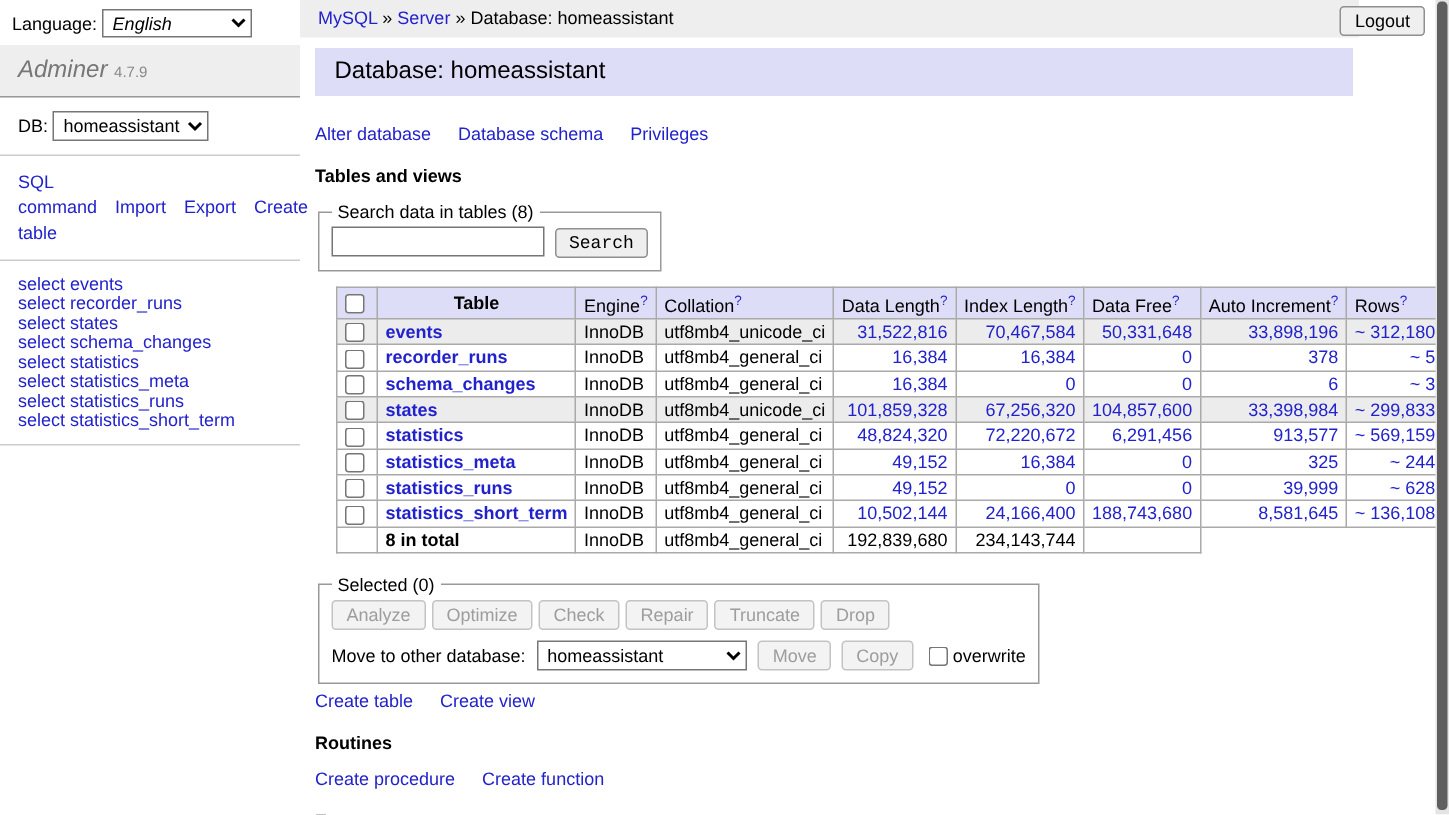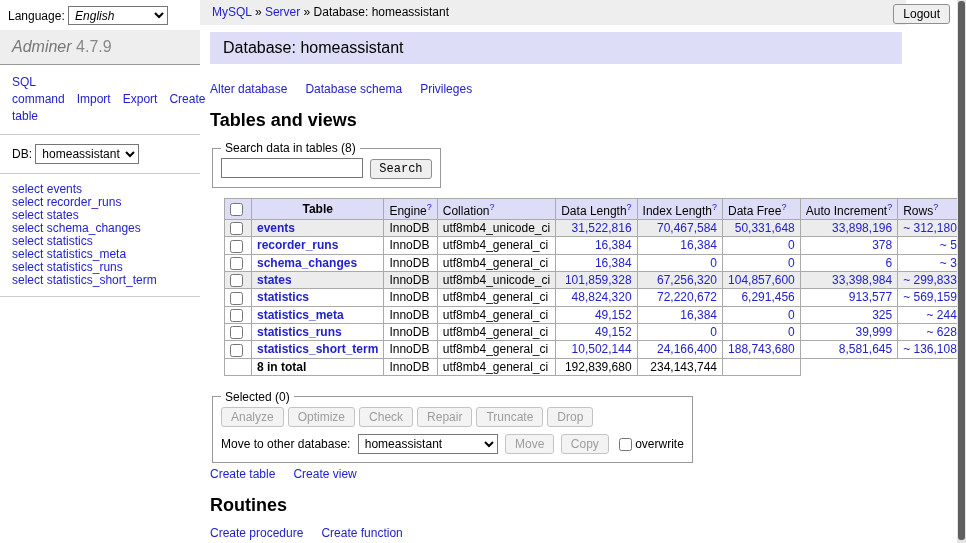--- a/index.html
+++ b/index.html
@@ -19,28 +19,28 @@
   #lang select { width:100px; height:19px;font-style:italic; }
 
   #logout-button { position:absolute; top:4px; right:16px;text-align:center; }
 
   #breadcrumb { position:absolute; top:0; left:200px; width:706px; height:25px; background:var(--bar-bg);
                 line-height:25px; padding:0 12px; white-space:nowrap; }
 
   #menu { position:absolute; top:30px; left:0; width:200px; }
   #menu h1 { margin:0; padding:8px 12px; background:#eeeeee; border-bottom:1px solid #999; font-size:16px; font-weight:normal; }
   #menu h1 .name { font-style:italic; color:#777; }
-  #menu h1 .ver { font-size:16px; color:#888;text-align:center; }
+  #menu h1 .ver { font-size:10px; color:#888;text-align:center; }
   .menu-block { padding:9px 12px; border-bottom:1px solid #ccc; }
   #sidebar-actions a { margin-right:12px; line-height:17px; }
   #sidebar-tables .tbl { display:block; line-height:13px; }
 
   #content { position:absolute; top:32px; left:210px; width:692px; }
   #content h2 { margin:0 0 18px; padding:7px 13px; background:var(--accent-bg); font-size:16px; font-weight:normal; }
-  #content h3 { font-size:18px; margin:14px 0 10px; font-weight:bold; }
+  #content h3 { font-size:12px; margin:14px 0 10px; font-weight:bold; }
   .links { margin:0 0 8px; }
   .links a { margin-right:18px; }
 
   fieldset { display:inline-block; border:1px solid #999; padding:3px 8px 8px; margin:0 0 4px 2px; background:#fff; }
   legend { padding:0 4px; }
   #search-fieldset button { margin-left:4px; padding:2px 8px;font-family:Liberation Mono, monospace; }
 
   table { border-collapse:collapse; margin:6px 0 14px 14px; }
   th, td { border:1px solid var(--table-border); padding:1px 5px; white-space:nowrap; text-align:left;
            font-weight:normal; line-height:14px; }
@@ -76,27 +76,27 @@
 
 <div id="breadcrumb"><a href="#">MySQL</a><span class="sep"> » </span><a href="#">Server</a><span class="sep"> » </span><span>Database: homeassistant</span></div>
 
 <button id="logout-button">Logout</button>
 
 <div id="menu">
   <h1>
     <span class="name">Adminer</span>
     <span class="ver">4.7.9</span>
   </h1>
-  <div class="menu-block" id="sidebar-actions"><a href="#">SQL command</a><a href="#">Import</a><a href="#">Export</a><a href="#">Create table</a></div>
   <div class="menu-block">
     <label>DB:</label>
     <select>
       <option>homeassistant</option>
     </select>
   </div>
+  <div class="menu-block" id="sidebar-actions"><a href="#">SQL command</a><a href="#">Import</a><a href="#">Export</a><a href="#">Create table</a></div>
   <div class="menu-block" id="sidebar-tables">
       <span class="tbl"><a href="#">select</a> <a href="#">events</a></span>
       <span class="tbl"><a href="#">select</a> <a href="#">recorder_runs</a></span>
       <span class="tbl"><a href="#">select</a> <a href="#">states</a></span>
       <span class="tbl"><a href="#">select</a> <a href="#">schema_changes</a></span>
       <span class="tbl"><a href="#">select</a> <a href="#">statistics</a></span>
       <span class="tbl"><a href="#">select</a> <a href="#">statistics_meta</a></span>
       <span class="tbl"><a href="#">select</a> <a href="#">statistics_runs</a></span>
       <span class="tbl"><a href="#">select</a> <a href="#">statistics_short_term</a></span>
     </div>

